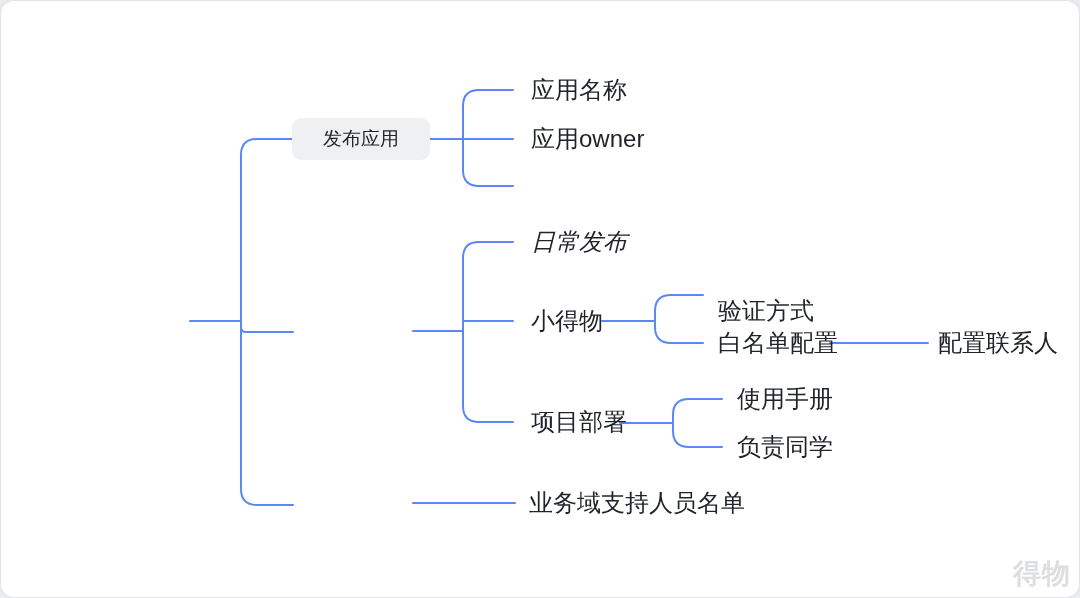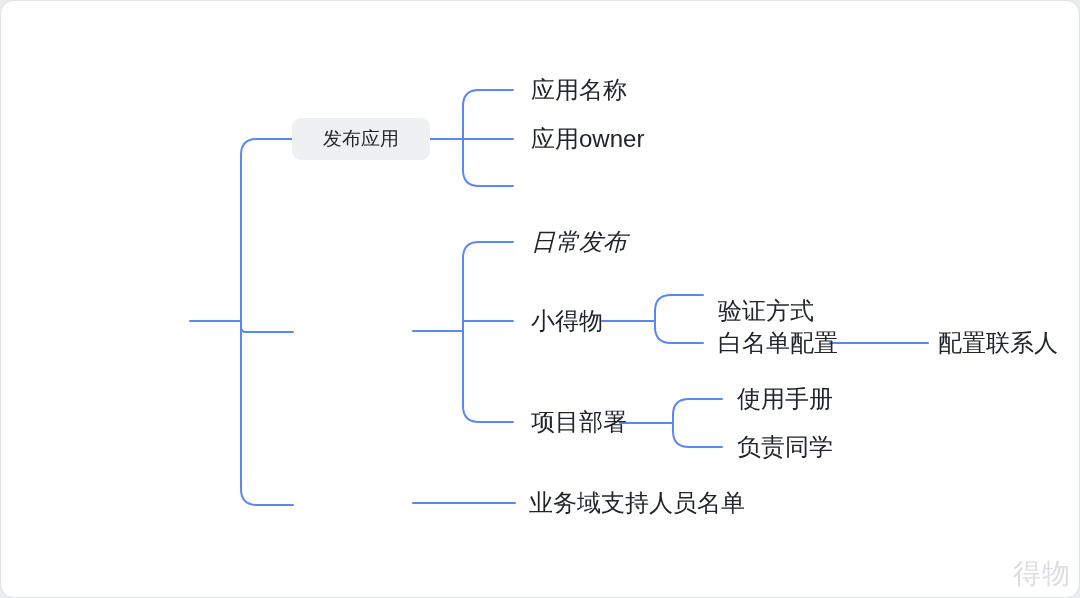--- a/index.html
+++ b/index.html
@@ -76,20 +76,21 @@
   }
   .watermark {
     position: absolute;
     right: 9px;
     bottom: 5px;
     font-size: 28px;
     color: #dcdee1;
     text-shadow: 1px 1px 0 #ffffff;
     letter-spacing: 1px;
     pointer-events: none;
+    font-weight: bold;
   }
 </style>
 </head>
 <body>
 
 <div class="stage">
   <div class="card"></div>
 
   <svg class="connectors" viewBox="0 0 1080 598">
     <path d="M 190 321 H 241"></path>

